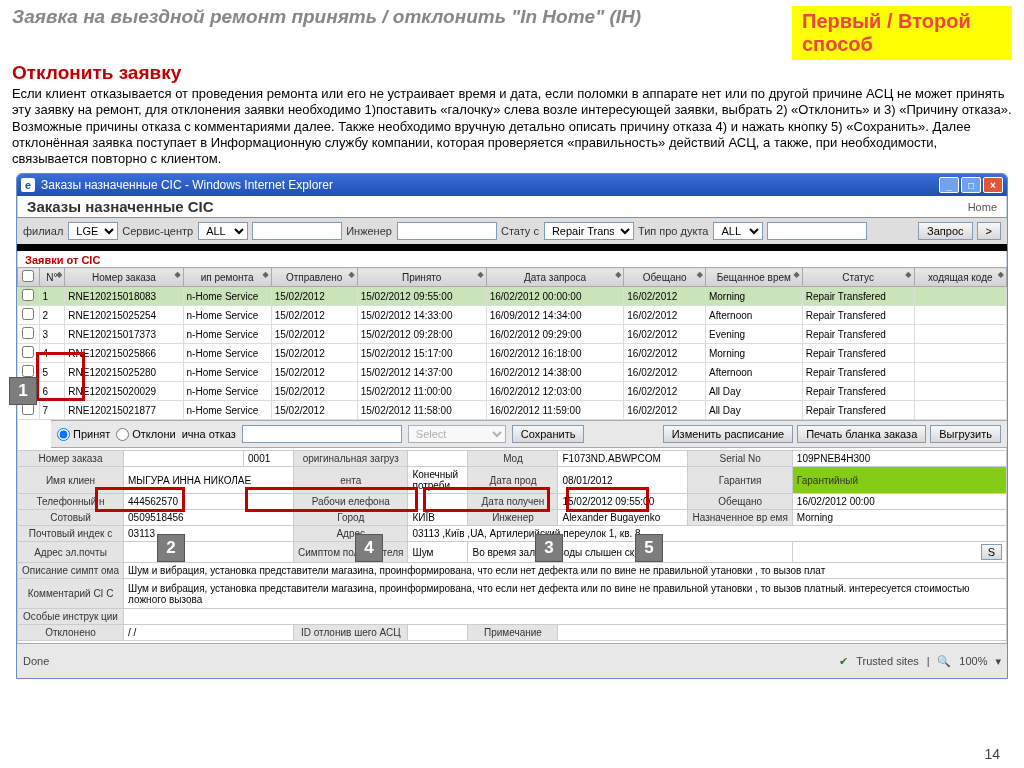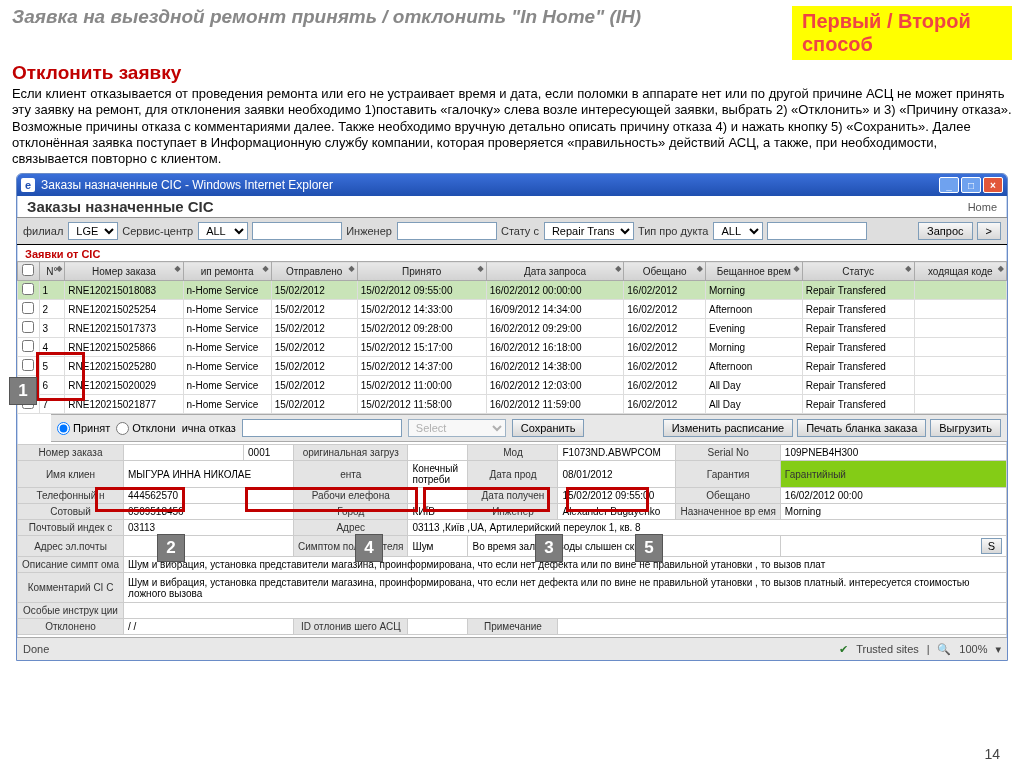--- a/index.html
+++ b/index.html
@@ -12,21 +12,21 @@
 .bodytext { color: #000; font-size: 13px; padding: 0 12px 6px; line-height: 1.25; }
 .ie-window { margin: 0 16px; border: 1px solid #6a8cc7; border-radius: 6px 6px 0 0; background: #fff; box-shadow: 0 0 0 1px #c8d7ef inset; overflow: hidden; }
 .ie-titlebar { background: linear-gradient(#3a6fd9, #1f4fb0); color: #fff; display: flex; align-items: center; height: 22px; padding: 0 4px; font-size: 12px; }
 .ie-titlebar .ie-icon { width: 14px; height: 14px; background: #fff; border-radius: 2px; margin-right: 6px; display: inline-flex; align-items: center; justify-content: center; color: #1f4fb0; font-size: 11px; font-weight: bold; }
 .ie-titlebar .spacer { flex: 1; }
 .winbtn { width: 20px; height: 16px; margin-left: 2px; border: 1px solid #fff; border-radius: 2px; display: inline-flex; align-items: center; justify-content: center; font-size: 10px; font-weight: bold; }
 .winbtn.min,.winbtn.max { background: #6fa2ef; color: #fff; }
 .winbtn.close { background: #e2573a; color: #fff; }
 .app-header { display: flex; align-items: center; padding: 2px 10px; font-size: 15px; font-weight: bold; color: #333; border-bottom: 1px solid #8f8f8f; }
 .app-header .help { margin-left: auto; font-weight: normal; font-size: 11px; color: #555; }
-.filterbar { background: #dedede; border-bottom: 1px solid #000000; padding: 4px 6px; display: flex; align-items: center; gap: 4px; font-size: 11px; }
+.filterbar { background: #dedede; border-bottom: 7px solid #000000; padding: 4px 6px; display: flex; align-items: center; gap: 4px; font-size: 11px; }
 .filterbar label { color: #333; margin-right: 1px; }
 .sel, .inp, .btn { border: 1px solid #7f9db9; background: #fff; font-size: 11px; height: 18px; padding: 0 3px; }
 .sel { background: #fff; }
 .btn { background: linear-gradient(#f8f8f8,#d8d8d8); cursor: pointer; padding: 0 8px; }
 .sel.sm { width: 50px; }
 .section-label { color: #c00000; font-weight: bold; font-size: 11px; padding: 3px 8px 1px; display: inline-block; }
 .grid { width: 100%; border-collapse: collapse; font-size: 10px; table-layout: fixed; }
 .grid th { background: linear-gradient(#e8e8e8,#d2d2d2); border: 1px solid #aaa; padding: 2px 3px; font-weight: normal; color: #222; position: relative; white-space: nowrap; overflow: hidden; }
 .grid th .sort { position: absolute; right: 2px; top: 2px; font-size: 8px; color: #666; }
 .grid td { border: 1px solid #ddd; padding: 2px 3px; white-space: nowrap; overflow: hidden; }
@@ -34,21 +34,21 @@
 .grid tr td.chk { text-align: center; width: 18px; }
 .actionbar { background: #e8e8e8; border-top: 1px solid #aaa; border-bottom: 1px solid #aaa; padding: 4px 6px; display: flex; align-items: center; gap: 6px; font-size: 11px; margin-left: 34px; }
 .actionbar .right { margin-left: auto; display: flex; gap: 4px; }
 .radio-lbl { display: inline-flex; align-items: center; gap: 3px; }
 .detail { padding: 2px 0; }
 .detail table { width: 100%; border-collapse: collapse; font-size: 10px; }
 .detail td { border: 1px solid #ccc; padding: 2px 4px; vertical-align: middle; }
 .detail td.lbl { background: #e4e4e4; color: #333; text-align: center; width: 90px; white-space: nowrap; }
 .detail td.val { background: #fff; }
 .detail td.readonly { background: #84cc16; color: #333; }
-.statusbar { background: #e8e8e8; border-top: 1px solid #aaa; display: flex; align-items: center; height: 23px; font-size: 11px; padding: 0 6px; gap: 8px; color: #444; }
+.statusbar { background: #e8e8e8; border-top: 1px solid #aaa; display: flex; align-items: center; height: 35px; font-size: 11px; padding: 0 6px; gap: 8px; color: #444; }
 .statusbar .spacer { flex: 1; }
 .callout { position: absolute; border: 3px solid #c00000; background: rgba(255,255,255,0); pointer-events: none; }
 .num-badge { position: absolute; width: 28px; height: 28px; background: #7d7d7d; color: #fff; display: flex; align-items: center; justify-content: center; font-size: 17px; font-weight: bold; border: 1px solid #555; }
 .page-num { position: absolute; right: 24px; bottom: 6px; font-size: 14px; color: #444; }
 input[type=checkbox]{ width:12px; height:12px; }
 </style>
 </head>
 <body>
 <div class="slide">
 
@@ -241,21 +241,21 @@
   <div class="detail">
     <table>
       <tbody>
             <tr>
         <td class="lbl">Номер заказа</td>
         <td class="val" style="width:120px"></td>
         <td class="val" style="width:50px">0001</td>
         <td class="lbl">оригинальная загруз</td>
         <td class="val" style="width:60px"></td>
         <td class="lbl" style="width:40px">Мод</td>
-        <td class="val" style="width:118px">F1073ND.ABWPCOM</td>
+        <td class="val" style="width:130px">F1073ND.ABWPCOM</td>
         <td class="lbl" style="width:60px">Serial No</td>
         <td class="val">109PNEB4H300</td>
       </tr>
       <tr>
         <td class="lbl">Имя клиен</td>
         <td class="val" colspan="2">МЫГУРА ИННА НИКОЛАЕ</td>
         <td class="lbl">ента</td>
         <td class="val">Конечный потреби</td>
         <td class="lbl">Дата прод</td>
         <td class="val">08/01/2012</td>

